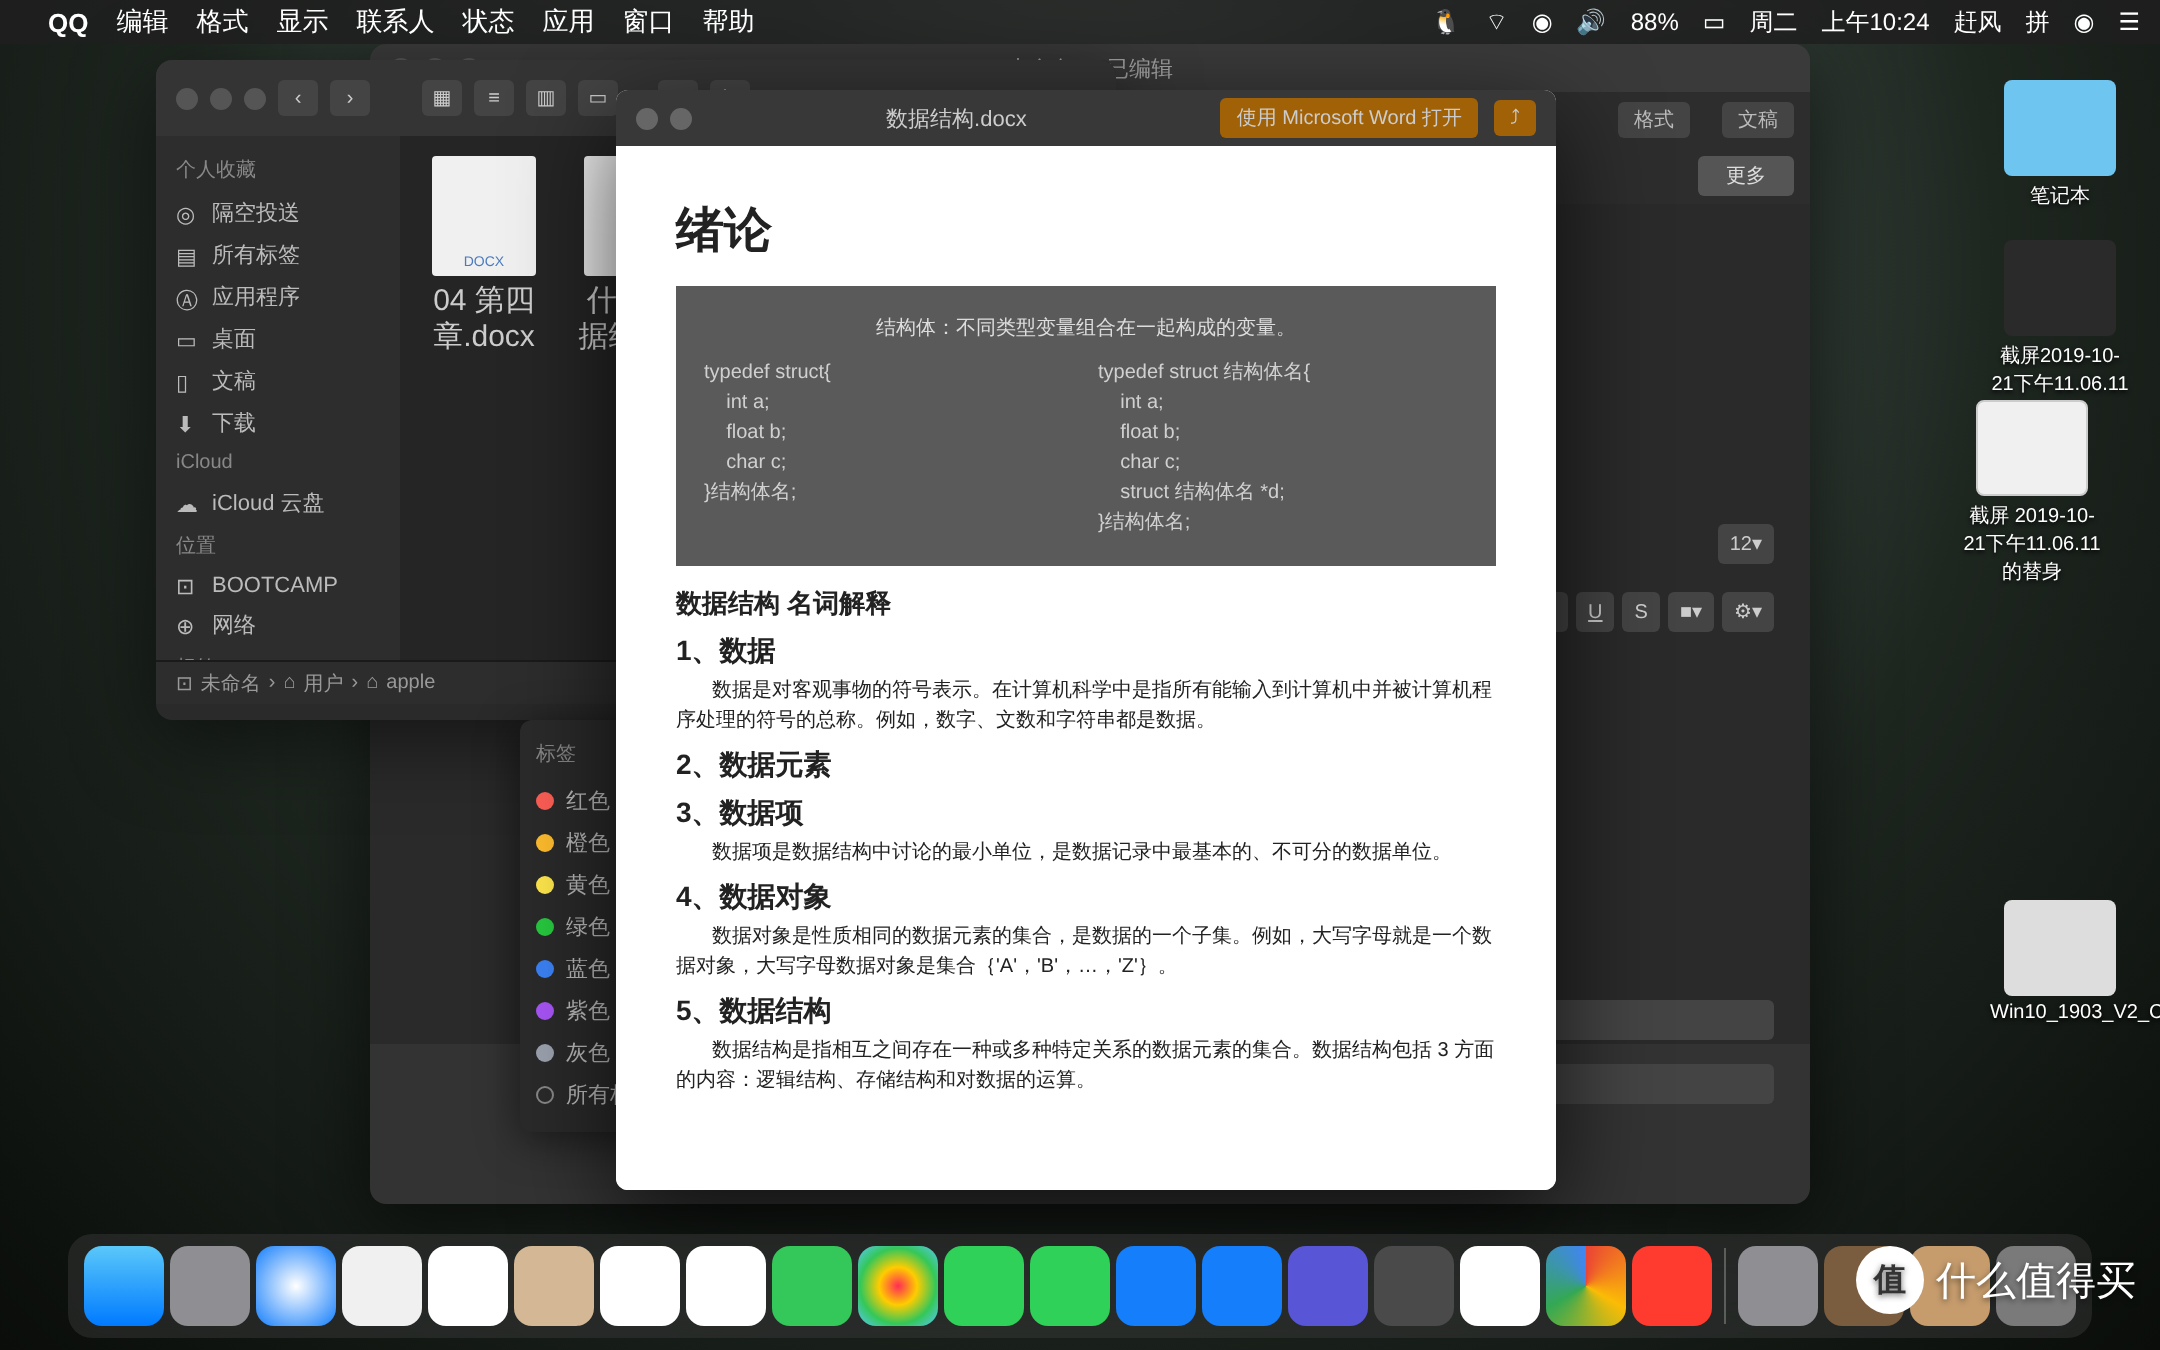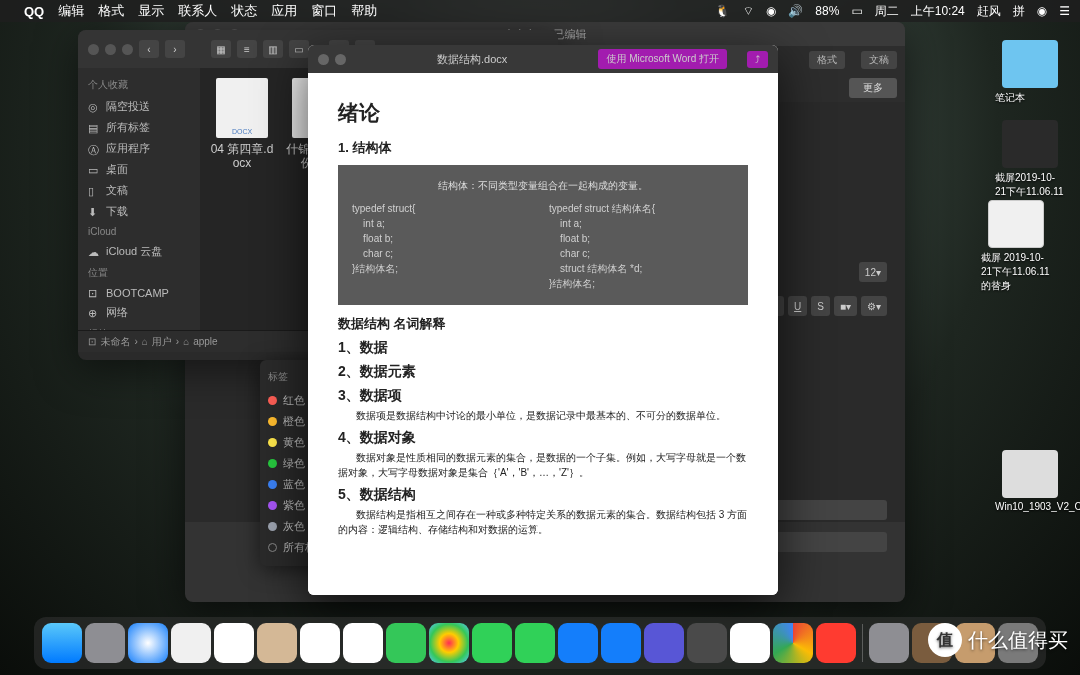--- a/index.html
+++ b/index.html
@@ -3,61 +3,61 @@
 <meta charset="utf-8">
 <style>
 *{margin:0;padding:0;box-sizing:border-box;font-family:-apple-system,"PingFang SC",sans-serif}
 body{width:1080px;height:675px;overflow:hidden;background:linear-gradient(180deg,#5a6b6a 0%,#3d4a47 30%,#2a2f2b 60%,#1a1d1a 100%);position:relative}
 .wallpaper{position:absolute;inset:0;background:radial-gradient(ellipse at 50% 20%,#b5c4b8 0%,#4a5a52 25%,#1e2620 60%,#0a0d0a 100%)}
 .menubar{position:absolute;top:0;left:0;right:0;height:22px;background:rgba(30,30,30,0.85);display:flex;align-items:center;padding:0 10px;color:#fff;font-size:13px;z-index:100}
 .menubar .left{display:flex;gap:14px;align-items:center}
 .menubar .right{margin-left:auto;display:flex;gap:12px;align-items:center}
 .apple{font-size:14px}
 .mi{font-size:12px}
-.desktop-icon{position:absolute;width:70px;text-align:left;color:#fff;font-size:10px;text-shadow:0 1px 2px #000}
+.desktop-icon{position:absolute;width:70px;text-align:center;color:#fff;font-size:10px;text-shadow:0 1px 2px #000}
 .desktop-icon .ico{width:56px;height:48px;margin:0 auto 3px;border-radius:4px}
 .di1{top:40px;right:15px}.di1 .ico{background:#6ec5f0}
 .di2{top:120px;right:15px}.di2 .ico{background:#2a2a2a}
 .di3{top:200px;right:29px}.di3 .ico{background:#f0f0f0;border:1px solid #ccc}
 .di4{top:450px;right:15px}.di4 .ico{background:#ddd}
 .finder{position:absolute;top:30px;left:78px;width:480px;height:330px;background:#2a2a2a;border-radius:8px;box-shadow:0 10px 40px rgba(0,0,0,0.5);overflow:hidden;color:#ccc;font-size:11px}
 .finder-tb{height:38px;background:#343434;display:flex;align-items:center;padding:0 10px;gap:6px}
 .traffic{display:flex;gap:6px}
 .dot{width:11px;height:11px;border-radius:50%;background:#555}
 .tbtn{width:20px;height:18px;background:#444;border-radius:3px;display:flex;align-items:center;justify-content:center;font-size:10px}
 .finder-body{display:flex;height:262px}
 .sidebar{width:122px;background:#2d2d2d;padding:6px 0;overflow:hidden}
 .sb-h{font-size:10px;color:#888;padding:4px 10px}
 .sb-i{padding:3px 10px;display:flex;align-items:center;gap:6px;font-size:11px;color:#bbb}
 .sb-ic{width:12px;height:12px;display:inline-block}
 .tag-dot{width:9px;height:9px;border-radius:50%}
 .finder-main{flex:1;background:#252525;padding:10px;display:flex;flex-wrap:wrap;gap:12px;align-content:flex-start}
 .file{width:64px;text-align:center}
 .file-ico{width:52px;height:60px;background:#f0f0f0;margin:0 auto 4px;border-radius:2px;position:relative}
 .file-ico::after{content:"DOCX";position:absolute;bottom:3px;left:0;right:0;font-size:7px;color:#4a7bbf;text-align:center}
-.file-name{font-size:12px;color:#ccc;word-break:break-all;line-height:1.2}
+.file-name{font-size:15px;color:#ccc;word-break:break-all;line-height:1.2}
 .finder-path{height:22px;background:#2d2d2d;border-top:1px solid #1a1a1a;display:flex;align-items:center;padding:0 10px;font-size:10px;color:#999;gap:4px}
 .textedit{position:absolute;top:22px;left:185px;width:720px;height:580px;background:#333;border-radius:8px;box-shadow:0 10px 40px rgba(0,0,0,0.6);overflow:hidden}
 .te-tb{height:24px;background:#3a3a3a;display:flex;align-items:center;justify-content:center;color:#aaa;font-size:11px;position:relative}
 .te-tb .traffic{position:absolute;left:10px}
 .te-tools{height:56px;background:#333;border-bottom:1px solid #222}
 .te-sub{height:28px;background:#2d2d2d;display:flex;align-items:center;padding:0 8px;gap:6px;font-size:10px;color:#bbb}
 .te-tab{padding:2px 10px;background:#444;border-radius:3px}
 .te-row{height:28px;display:flex;align-items:center;padding:0 8px;gap:4px}
 .te-ctrl{height:20px;background:#444;border-radius:3px;padding:0 6px;display:flex;align-items:center;font-size:10px;color:#ccc}
 .tagpanel{position:absolute;top:360px;left:260px;width:110px;background:#2a2a2a;border-radius:6px;padding:8px;font-size:11px;color:#ccc;box-shadow:0 4px 20px rgba(0,0,0,0.5)}
 .tagpanel .sb-h{padding:2px 0 6px}
 .tagpanel .sb-i{padding:3px 0}
 .preview{position:absolute;top:45px;left:308px;width:470px;height:550px;background:#fff;border-radius:6px;box-shadow:0 15px 50px rgba(0,0,0,0.7);overflow:hidden}
-.pv-tb{height:28px;background:#383838;display:flex;align-items:center;padding:0 10px;gap:20px;color:#ccc;font-size:11px}
+.pv-tb{height:28px;background:#383838;display:flex;align-items:center;padding:0 10px;gap:8px;color:#ccc;font-size:11px}
 .pv-tb .traffic .dot{background:#666}
 .pv-title{flex:1;text-align:center}
-.pv-btn{background:#a21caf;padding:3px 8px;border-radius:3px;font-size:10px}
+.pv-btn{background:#a16207;padding:3px 8px;border-radius:3px;font-size:10px}
 .pv-body{height:522px;overflow:auto;padding:18px 30px;background:#fff;color:#222;font-size:11px}
-.pv-body h2{font-size:21px;margin:8px 0 12px;font-weight:600}
+.pv-body h2{font-size:24px;margin:8px 0 12px;font-weight:600}
 .pv-body h3{font-size:13px;margin:10px 0 6px;font-weight:600}
 .pv-body h4{font-size:14px;margin:6px 0 3px;font-weight:600}
 .pv-body p{font-size:10px;line-height:1.5;margin:2px 0;text-indent:1.8em}
 .code-block{background:#5a5a5a;padding:14px;margin:8px 0;display:flex;gap:20px}
 .code-box{flex:1;color:#d0d0d0;font-family:monospace;font-size:10px;line-height:1.5}
 .code-hdr{color:#ddd;font-size:10px;text-align:center;margin-bottom:8px}
 .dock{position:absolute;bottom:6px;left:50%;transform:translateX(-50%);height:52px;background:rgba(60,60,60,0.45);border-radius:12px;display:flex;align-items:center;padding:0 8px;gap:3px;backdrop-filter:blur(10px)}
 .dock-i{width:40px;height:40px;border-radius:9px;position:relative}
 .dock-sep{width:1px;height:38px;background:rgba(255,255,255,0.25);margin:0 3px}
 .watermark{position:absolute;bottom:18px;right:12px;display:flex;align-items:center;gap:6px;color:#fff;font-size:20px;font-weight:500;text-shadow:0 1px 3px rgba(0,0,0,0.6)}
@@ -293,21 +293,20 @@
     <div class="traffic">
         <div class="dot"></div>
         <div class="dot"></div>
       </div>
     <div class="pv-title">数据结构.docx</div>
     <div class="pv-btn">使用 Microsoft Word 打开</div>
     <div class="pv-btn">⤴</div>
   </div>
   <div class="pv-body">
     <h2>绪论</h2>
-    <h3>1. 结构体</h3>
     <div class="code-block">
       <div style="width:100%">
         <div class="code-hdr">结构体：不同类型变量组合在一起构成的变量。</div>
         <div style="display:flex;gap:12px">
           <div class="code-box">
               <pre>typedef struct{
     int a;
     float b;
     char c;
 }结构体名;</pre>
@@ -318,20 +317,21 @@
     float b;
     char c;
     struct 结构体名 *d;
 }结构体名;</pre>
             </div>
         </div>
       </div>
     </div>
     <h3>数据结构 名词解释</h3>
     <h4>1、数据</h4>
+      <p>数据是对客观事物的符号表示。在计算机科学中是指所有能输入到计算机中并被计算机程序处理的符号的总称。例如，数字、文数和字符串都是数据。</p>
     <h4>2、数据元素</h4>
     <h4>3、数据项</h4>
       <p>数据项是数据结构中讨论的最小单位，是数据记录中最基本的、不可分的数据单位。</p>
     <h4>4、数据对象</h4>
       <p>数据对象是性质相同的数据元素的集合，是数据的一个子集。例如，大写字母就是一个数据对象，大写字母数据对象是集合｛'A'，'B'，…，'Z'｝。</p>
     <h4>5、数据结构</h4>
       <p>数据结构是指相互之间存在一种或多种特定关系的数据元素的集合。数据结构包括 3 方面的内容：逻辑结构、存储结构和对数据的运算。</p>
 
   </div>
 </div>

